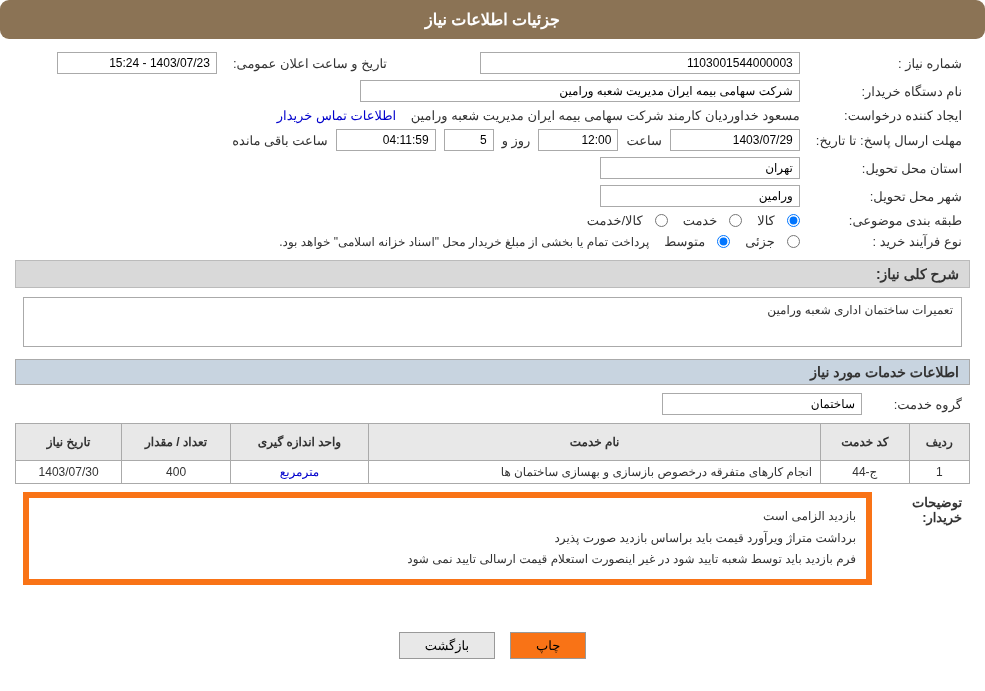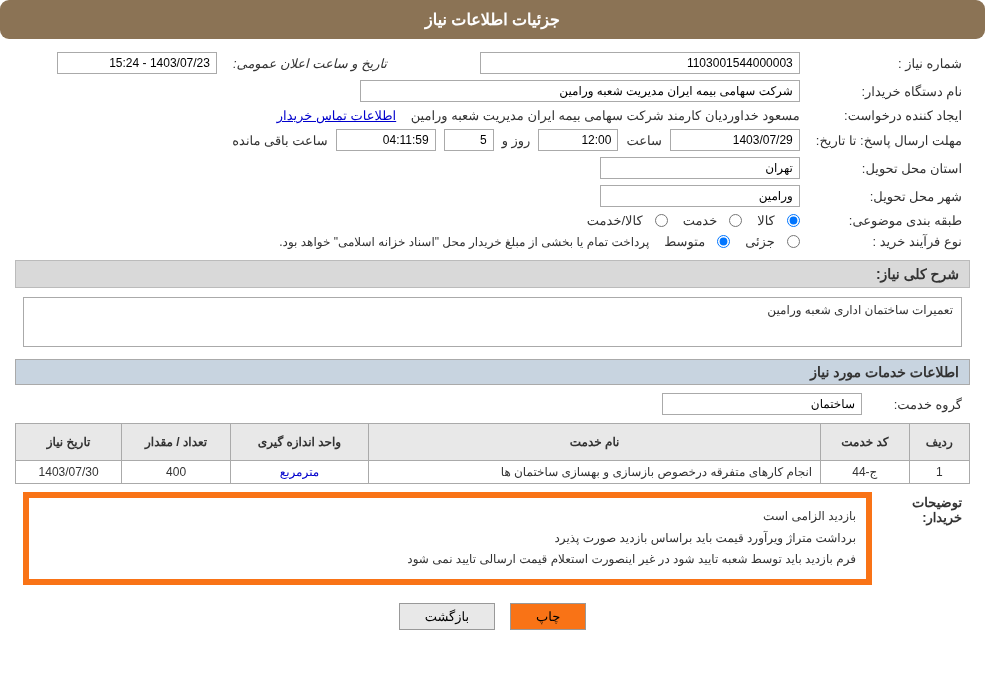--- a/index.html
+++ b/index.html
@@ -64,21 +64,20 @@
       direction: rtl;
     }
     .input-wide { width: 320px; }
     .input-medium { width: 200px; }
     .input-date { width: 130px; }
     .input-time { width: 80px; }
     .input-days { width: 50px; }
     .input-remain { width: 100px; }
     .link-blue {
       color: #0000cc;
-      text-decoration: underline;
       cursor: pointer;
     }
     .radio-group {
       display: flex;
       gap: 15px;
       align-items: center;
     }
     .radio-group label {
       display: flex;
       align-items: center;
@@ -147,20 +146,21 @@
       display: flex;
       justify-content: center;
       gap: 15px;
     }
     .btn {
       padding: 5px 25px;
       font-family: Tahoma, Arial, sans-serif;
       font-size: 13px;
       cursor: pointer;
       border: 1px solid #999;
+      margin-top: 29px;
     }
     .btn-print {
       background: #f97316;
     }
     .btn-back {
       background: #e8e8e8;
     }
     .inline-row-wrap {
       display: flex;
       align-items: center;
@@ -183,21 +183,21 @@
 
   <div class="content">
 
     <table class="info-table">
       <tbody>
           <tr>
         <td class="label-cell">شماره نیاز :</td>
         <td class="value-cell">
           <input class="input-field input-wide" type="text" value="1103001544000003" readonly="" style="">
         </td>
-        <td class="label-cell" style="text-align:left; padding-right:20px;font-style:italic;">تاریخ و ساعت اعلان عمومی:</td>
+        <td class="label-cell" style="text-align:left; padding-right:20px;">تاریخ و ساعت اعلان عمومی:</td>
         <td class="value-cell">
           <input class="input-field input-date" type="text" value="1403/07/23 - 15:24" readonly="" style="width: 160px;">
         </td>
       </tr>
 
       <tr>
         <td class="label-cell">نام دستگاه خریدار:</td>
         <td class="value-cell" colspan="3">
           <input class="input-field" type="text" value="شرکت سهامی بیمه ایران مدیریت شعبه ورامین" readonly="" style="width: 440px;">
         </td>

